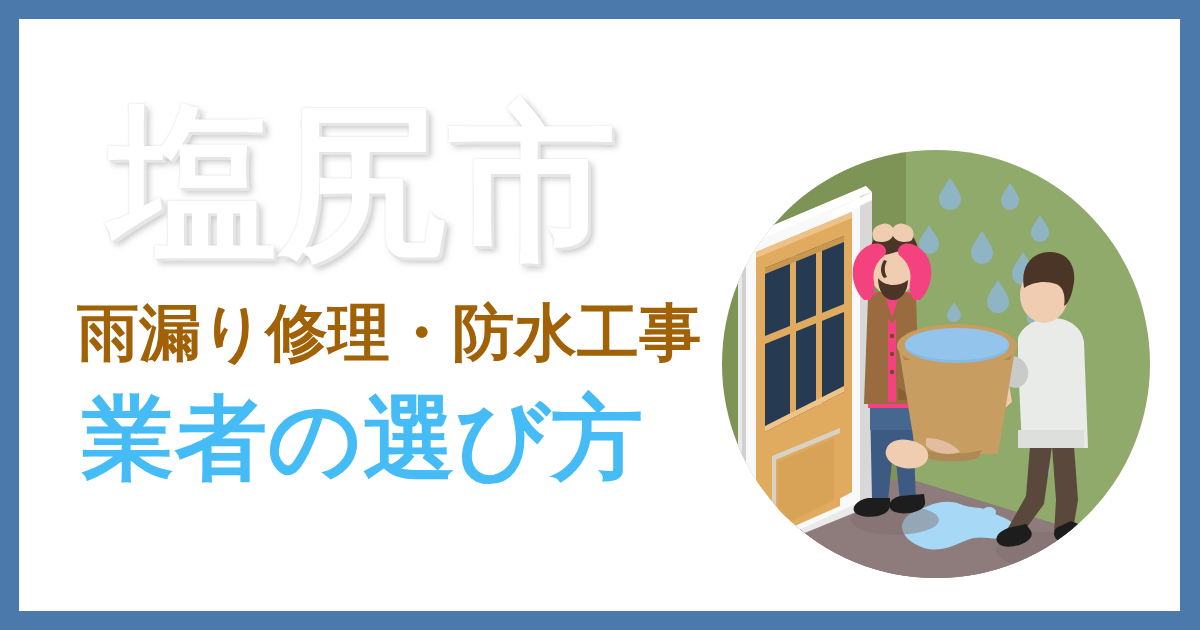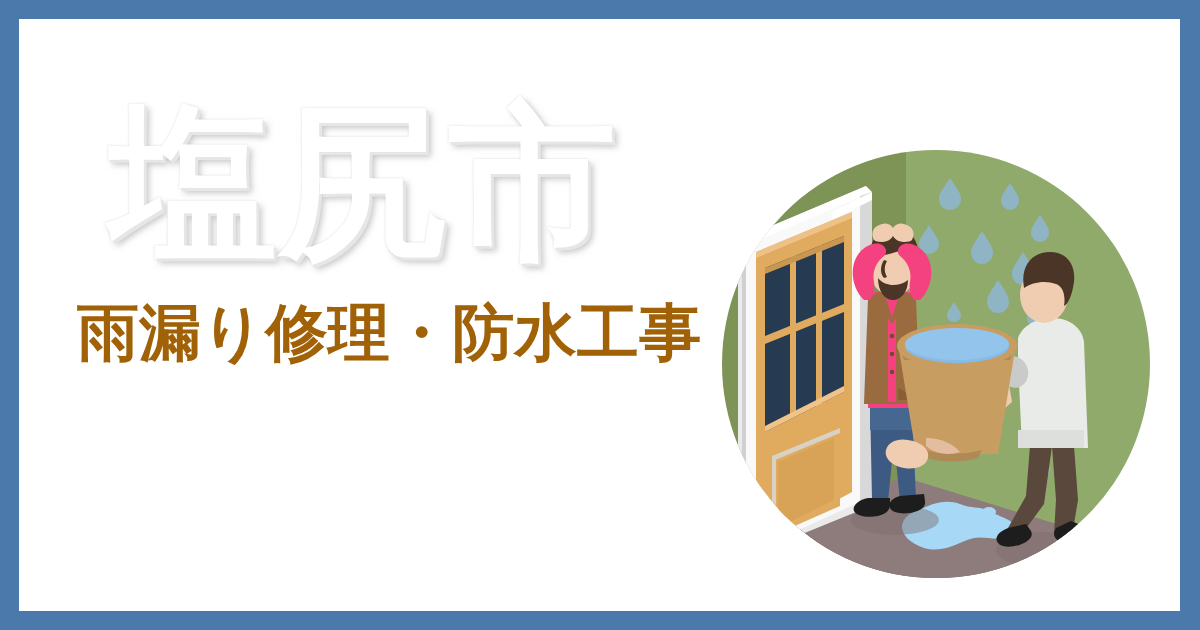--- a/index.html
+++ b/index.html
@@ -86,20 +86,21 @@
 </style>
 </head>
 <body>
 
 <div id="banner">
   <div id="canvas">
 
     <div id="text-block">
       <div id="city-title">塩尻市</div>
       <div id="service-line">雨漏り修理・防水工事</div>
+      <div id="howto-line">業者の選び方</div>
     </div>
 
     <div id="illustration">
       <svg viewBox="0 0 448 448" xmlns="http://www.w3.org/2000/svg">
         <defs>
           <clipPath id="circle-clip">
             <circle cx="224" cy="224" r="214"></circle>
           </clipPath>
         </defs>
 

